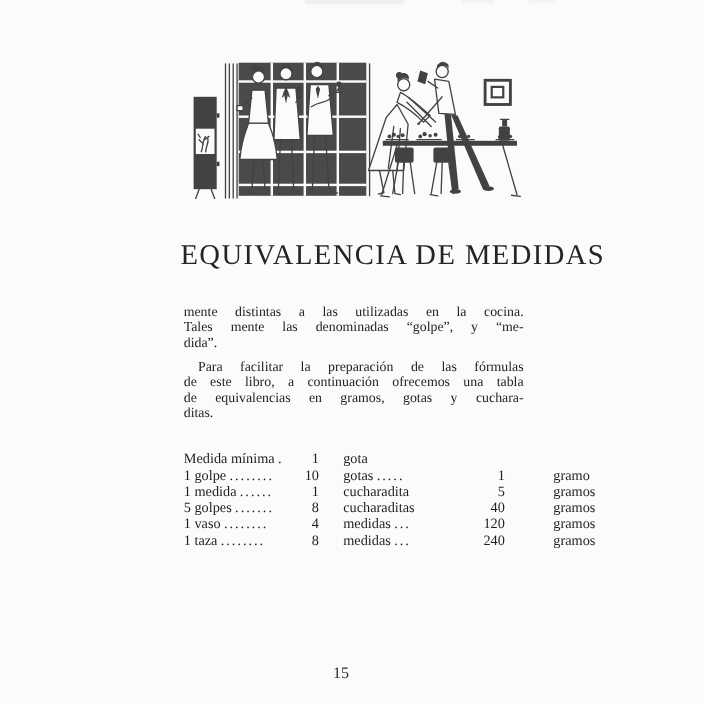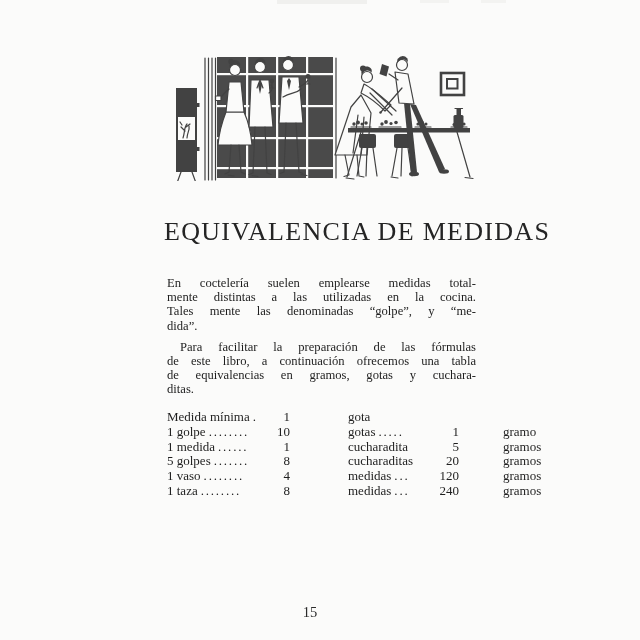--- a/index.html
+++ b/index.html
@@ -26,21 +26,21 @@
   .para{margin:0;}
   .para2{margin-top:7px;}
   .jline{display:block;text-align:justify;text-align-last:justify;}
   .lline{display:block;text-align:left;}
   .indent{padding-left:13px;}
 
   .eqtable{position:absolute;left:167px;top:410px;width:312px;font-size:13px;}
   .trow{display:grid;grid-template-columns:88px 19px 104px 33px 1fr;height:14.8px;line-height:14.8px;white-space:nowrap;gap:16px;}
   .c-name{grid-column:1;overflow:visible;}
   .c-qty{grid-column:2;text-align:right;}
-  .c-unit{grid-column:3;padding-left:6px;margin-left:36px;}
+  .c-unit{grid-column:3;padding-left:6px;}
   .c-grams{grid-column:4;text-align:right;}
   .c-gunit{grid-column:5;padding-left:8px;margin-left:20px;}
   .dots{letter-spacing:1.8px;margin-left:3px;}
 
   .page-number{position:absolute;left:295px;top:604px;width:30px;text-align:center;font-size:14.5px;color:#2a2a2a;}
 
   svg .ink{fill:#424242;}
   svg .outline{fill:none;stroke:#424242;stroke-width:1.2;stroke-linecap:round;stroke-linejoin:round;}
   svg .white{fill:#fbfbfa;stroke:#424242;stroke-width:1.2;stroke-linejoin:round;}
 </style>
@@ -179,21 +179,20 @@
 
   <g>
     <path class="outline" d="M181,123 L189,124 M300,122.5 L308,123.5 M226,122 l7,1 M63,120 l6,1 M87,120.5 l6,1 M136,119.5 l6,1"></path>
   </g>
 </svg>
 
 <h1 class="title">EQUIVALENCIA DE MEDIDAS</h1>
 
 <div class="body-text">
   <p class="para">
-    <span class="jline">En coctelería suelen emplearse medidas total-</span>
     <span class="jline">mente distintas a las utilizadas en la cocina.</span>
     <span class="jline">Tales mente las denominadas “golpe”, y “me-</span>
     <span class="lline">dida”.</span>
   </p>
   <p class="para para2">
     <span class="jline indent">Para facilitar la preparación de las fórmulas</span>
     <span class="jline">de este libro, a continuación ofrecemos una tabla</span>
     <span class="jline">de equivalencias en gramos, gotas y cuchara-</span>
     <span class="lline">ditas.</span>
   </p>
@@ -218,21 +217,21 @@
     <span class="c-name"><span>1 medida</span><span class="dots">......</span></span>
     <span class="c-qty">1</span>
     <span class="c-unit"><span>cucharadita</span><span class="dots"></span></span>
     <span class="c-grams">5</span>
     <span class="c-gunit">gramos</span>
   </div>
   <div class="trow">
     <span class="c-name"><span>5 golpes</span><span class="dots">.......</span></span>
     <span class="c-qty">8</span>
     <span class="c-unit"><span>cucharaditas</span><span class="dots"></span></span>
-    <span class="c-grams">20</span>
+    <span class="c-grams">40</span>
     <span class="c-gunit">gramos</span>
   </div>
   <div class="trow">
     <span class="c-name"><span>1 vaso</span><span class="dots">........</span></span>
     <span class="c-qty">4</span>
     <span class="c-unit"><span>medidas</span><span class="dots">...</span></span>
     <span class="c-grams">120</span>
     <span class="c-gunit">gramos</span>
   </div>
   <div class="trow">

